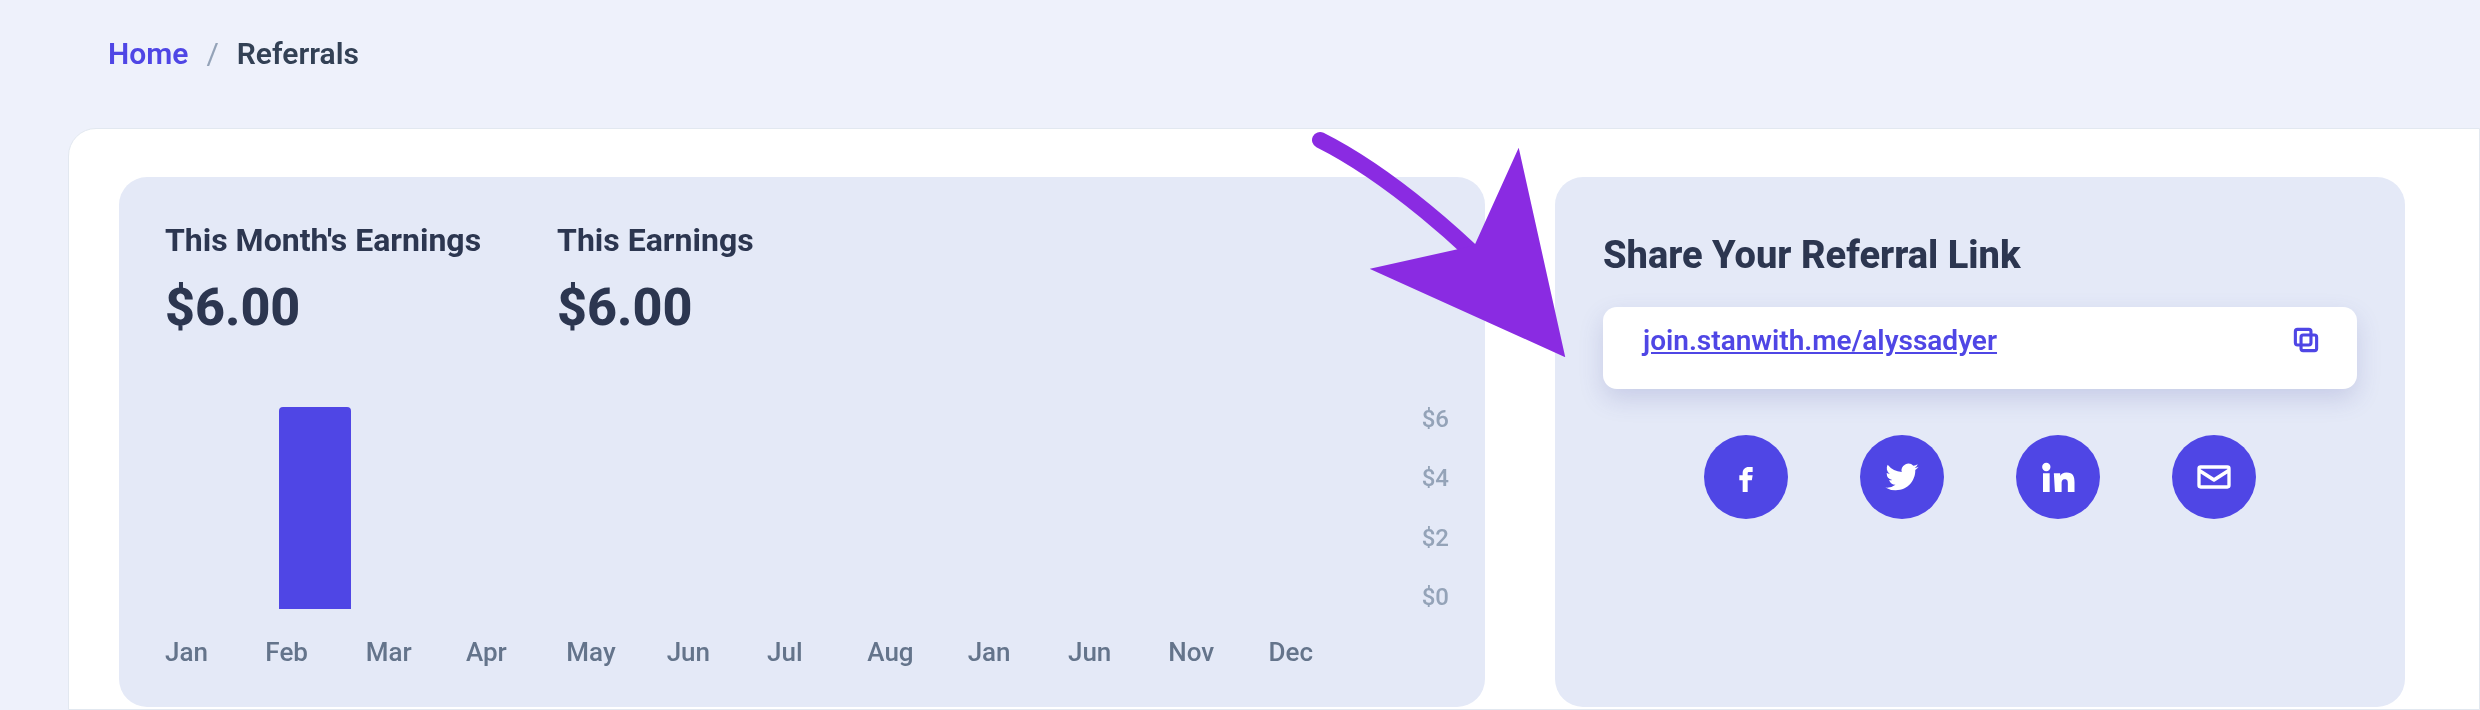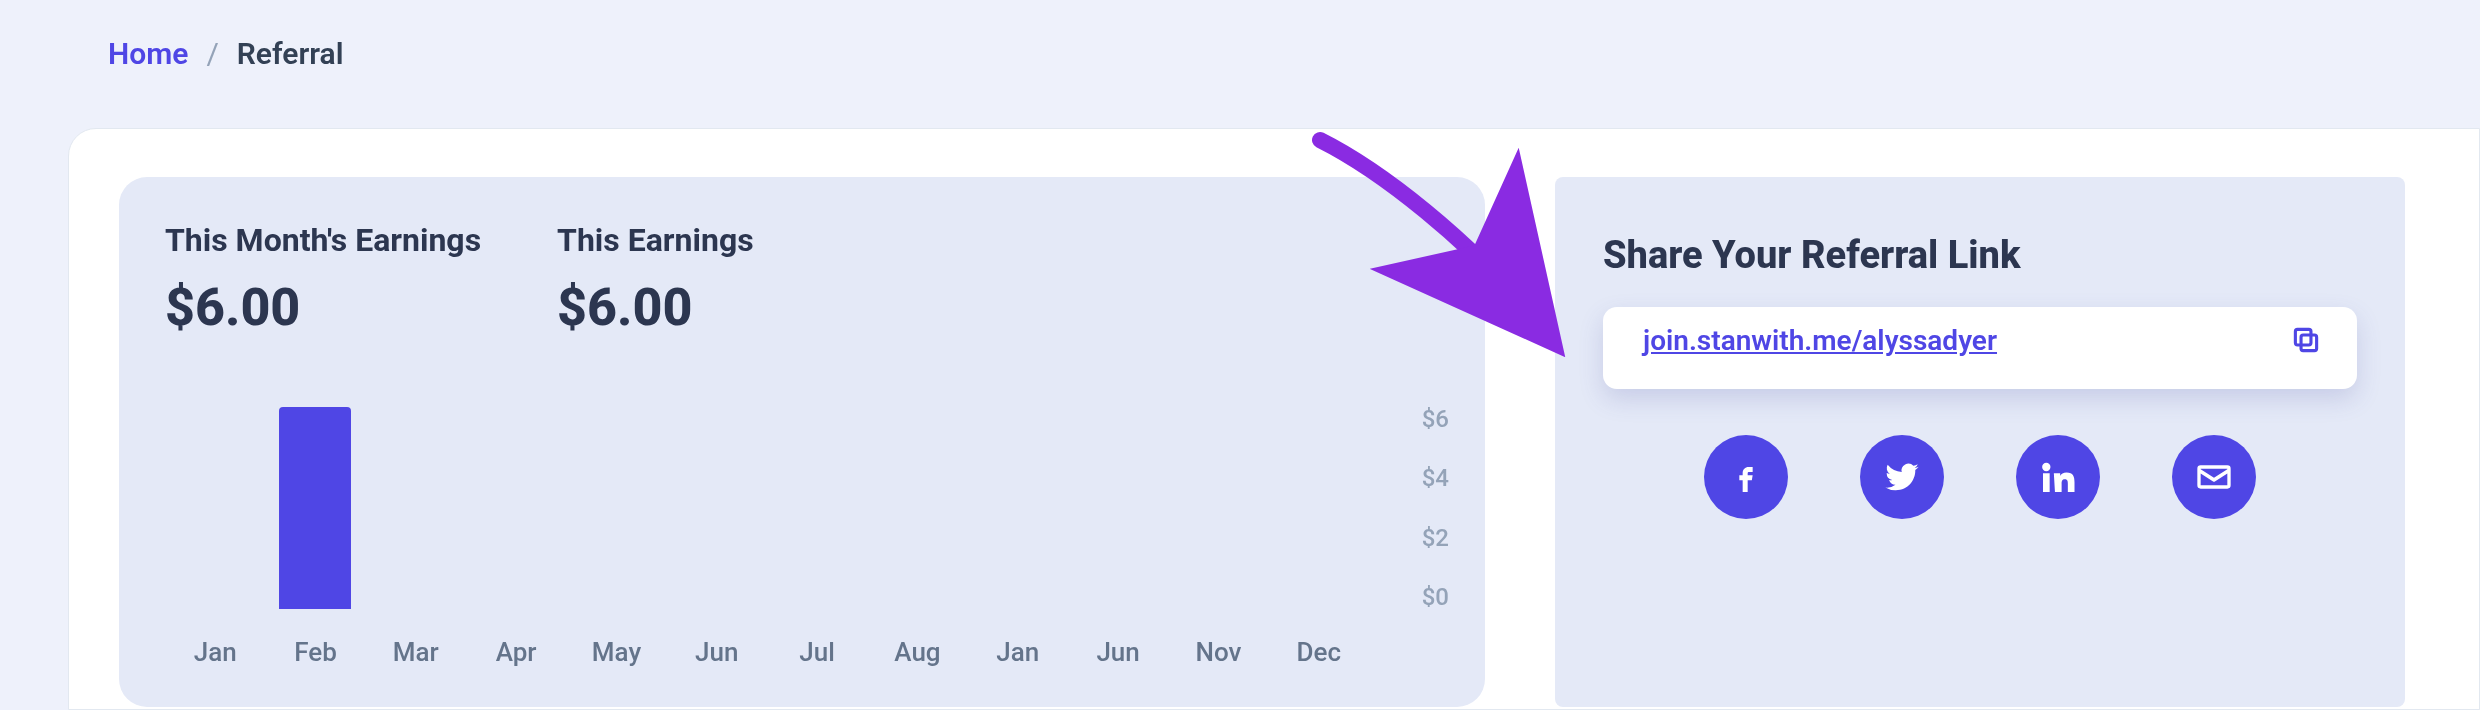--- a/index.html
+++ b/index.html
@@ -95,21 +95,21 @@
   .x-labels {
     position: absolute;
     left: 0;
     right: 80px;
     bottom: 0;
     display: flex;
     justify-content: space-around;
   }
   .x-labels span {
     flex: 1;
-    text-align: center;
+    text-align: left;
     font-size: 26px;
     color: #64748B;
     font-weight: 500;
   }
   .y-labels {
     position: absolute;
     top: 0;
     right: 0;
     bottom: 58px;
     width: 70px;
@@ -120,21 +120,21 @@
   }
   .y-labels span {
     font-size: 24px;
     color: #94A3B8;
     font-weight: 500;
     line-height: 1;
   }
 
   .share-card {
     background: #E4E9F7;
-    border-radius: 8px;
+    border-radius: 28px;
     padding: 56px 48px 40px 48px;
     width: 850px;
     height: 530px;
   }
   .share-title {
     font-size: 38px;
     font-weight: 800;
     color: #2C3650;
     margin-bottom: 30px;
   }
@@ -187,21 +187,21 @@
     left: 1300px;
     pointer-events: none;
   }
 </style>
 </head>
 <body>
 
 <nav class="breadcrumb">
   <a href="#">Home</a>
   <span class="sep">/</span>
-  <span class="current">Referral</span>
+  <span class="current">Referrals</span>
 </nav>
 
 <div class="main-card">
 
   <div class="earnings-card">
     <div class="stats-row">
       <div>
         <div class="stat-title">This Month's Earnings</div>
         <div class="stat-value">$6.00</div>
       </div>

